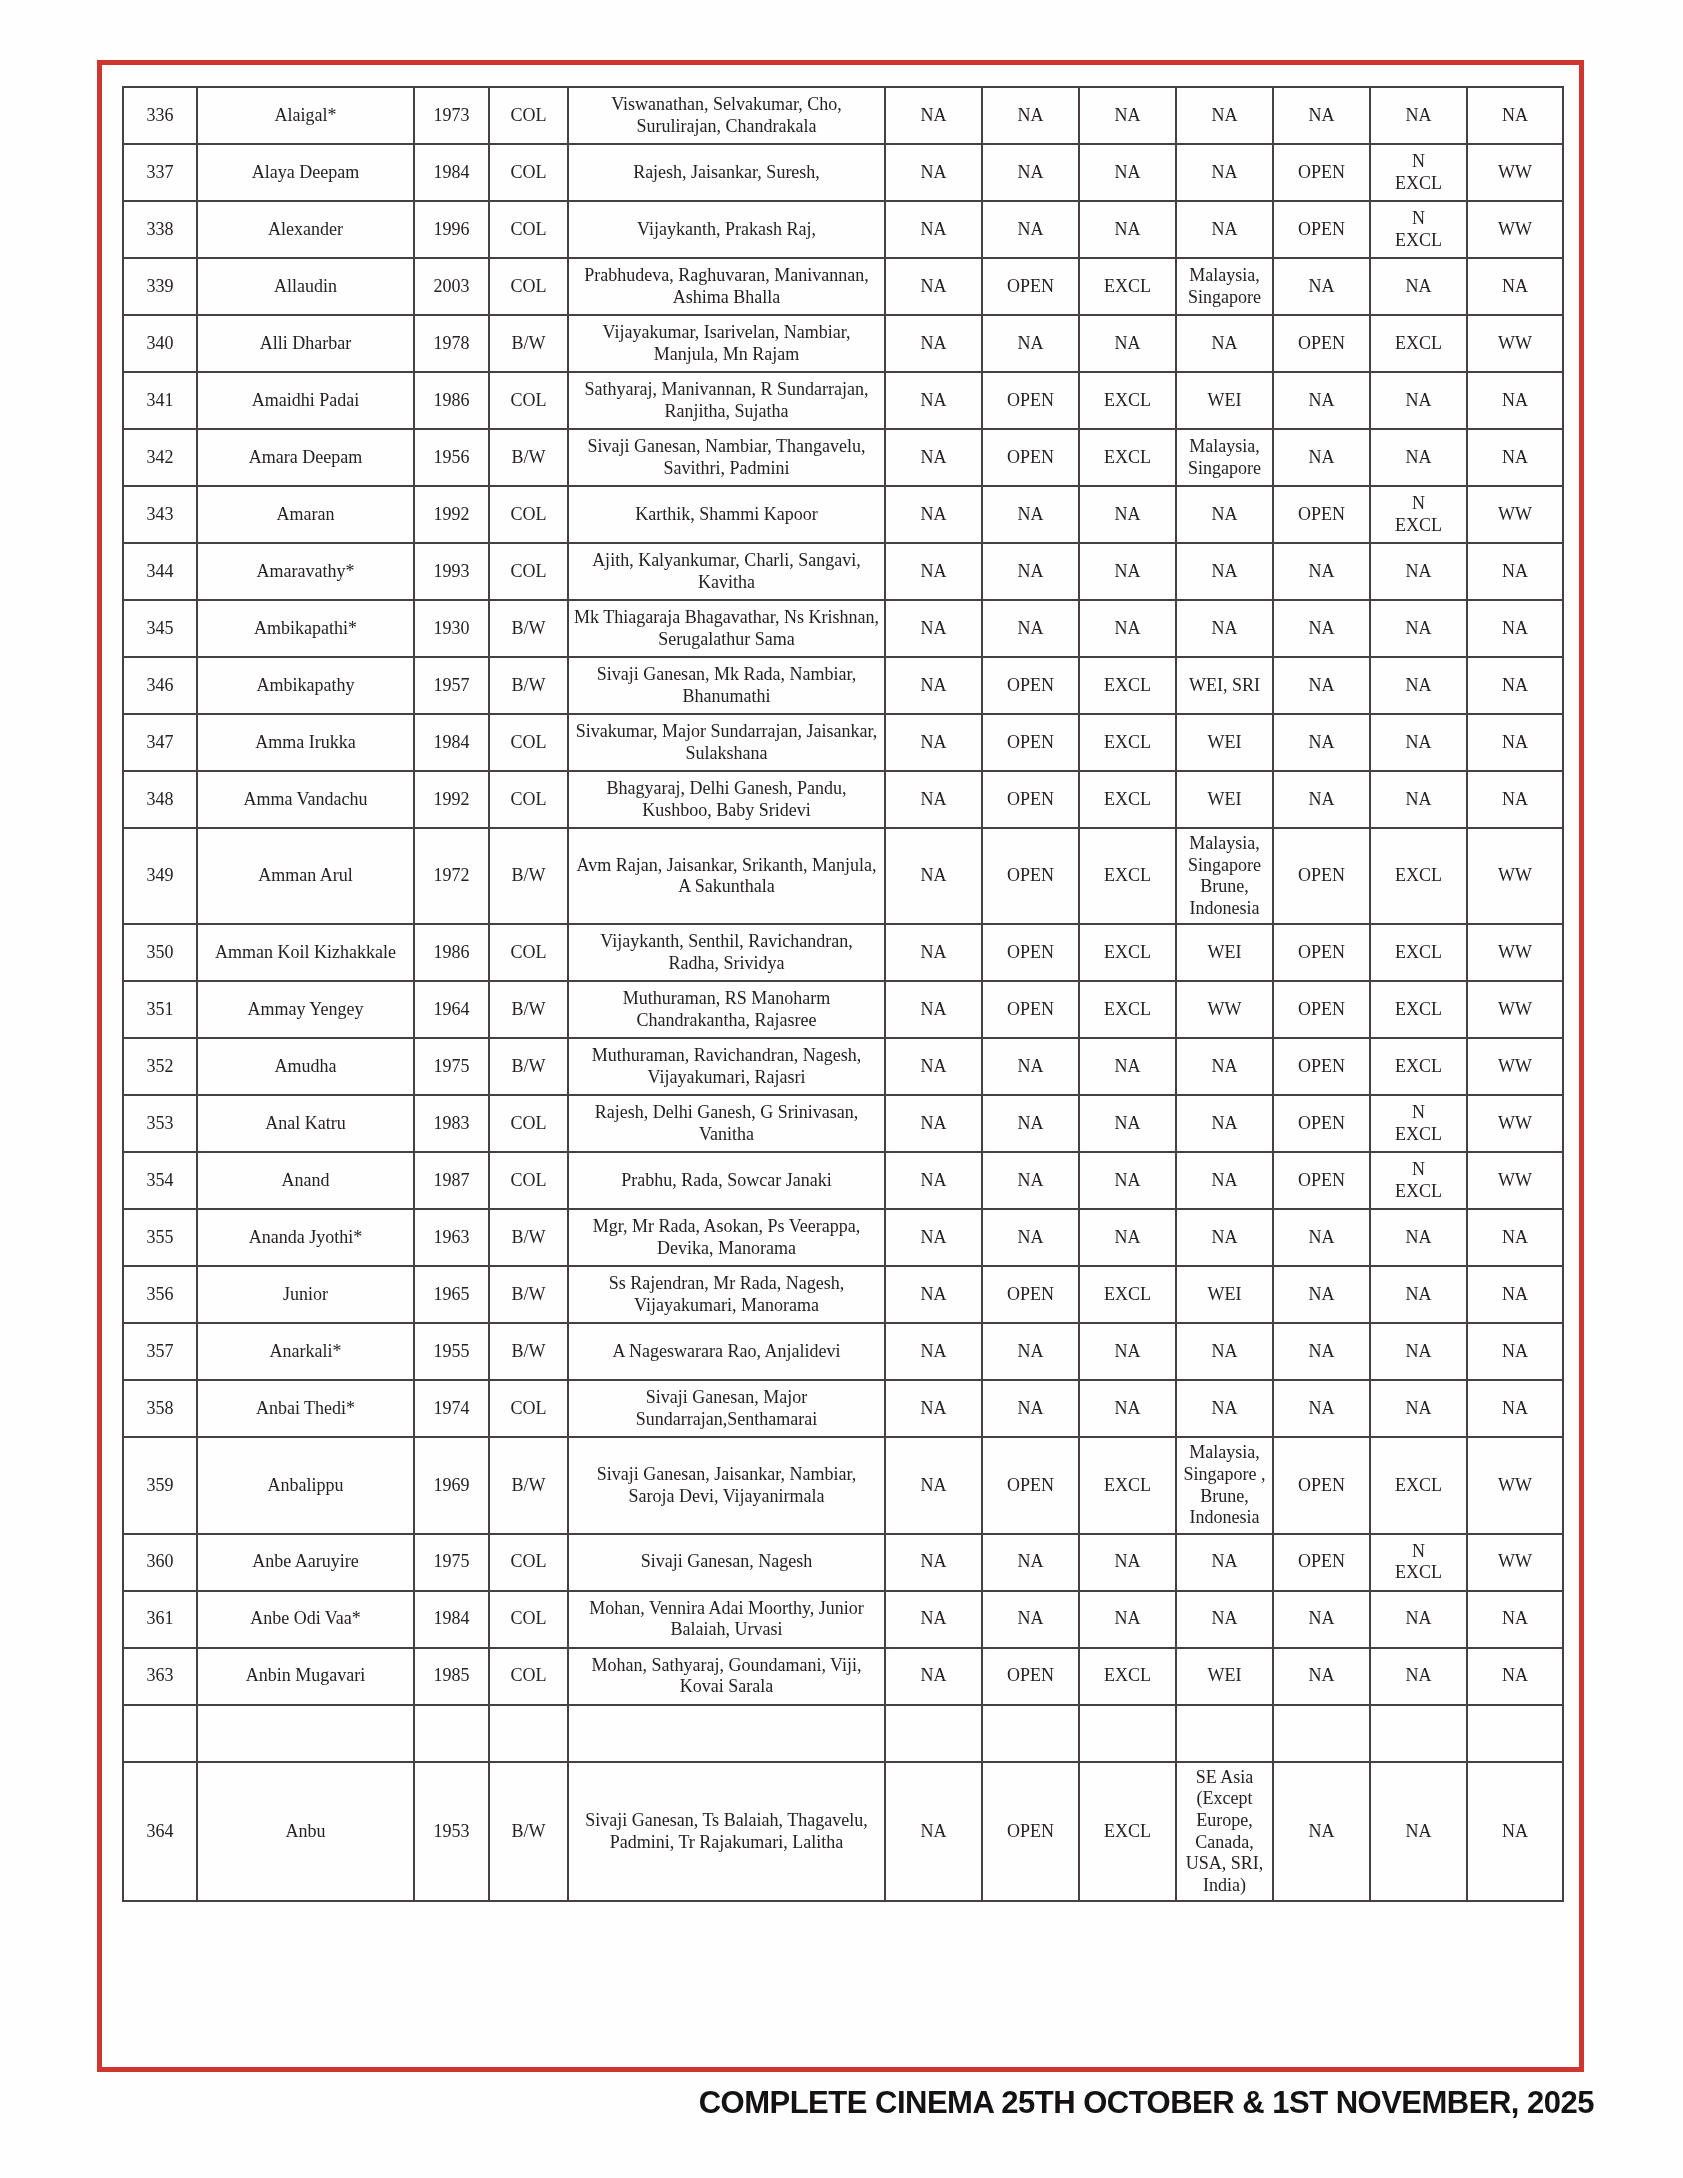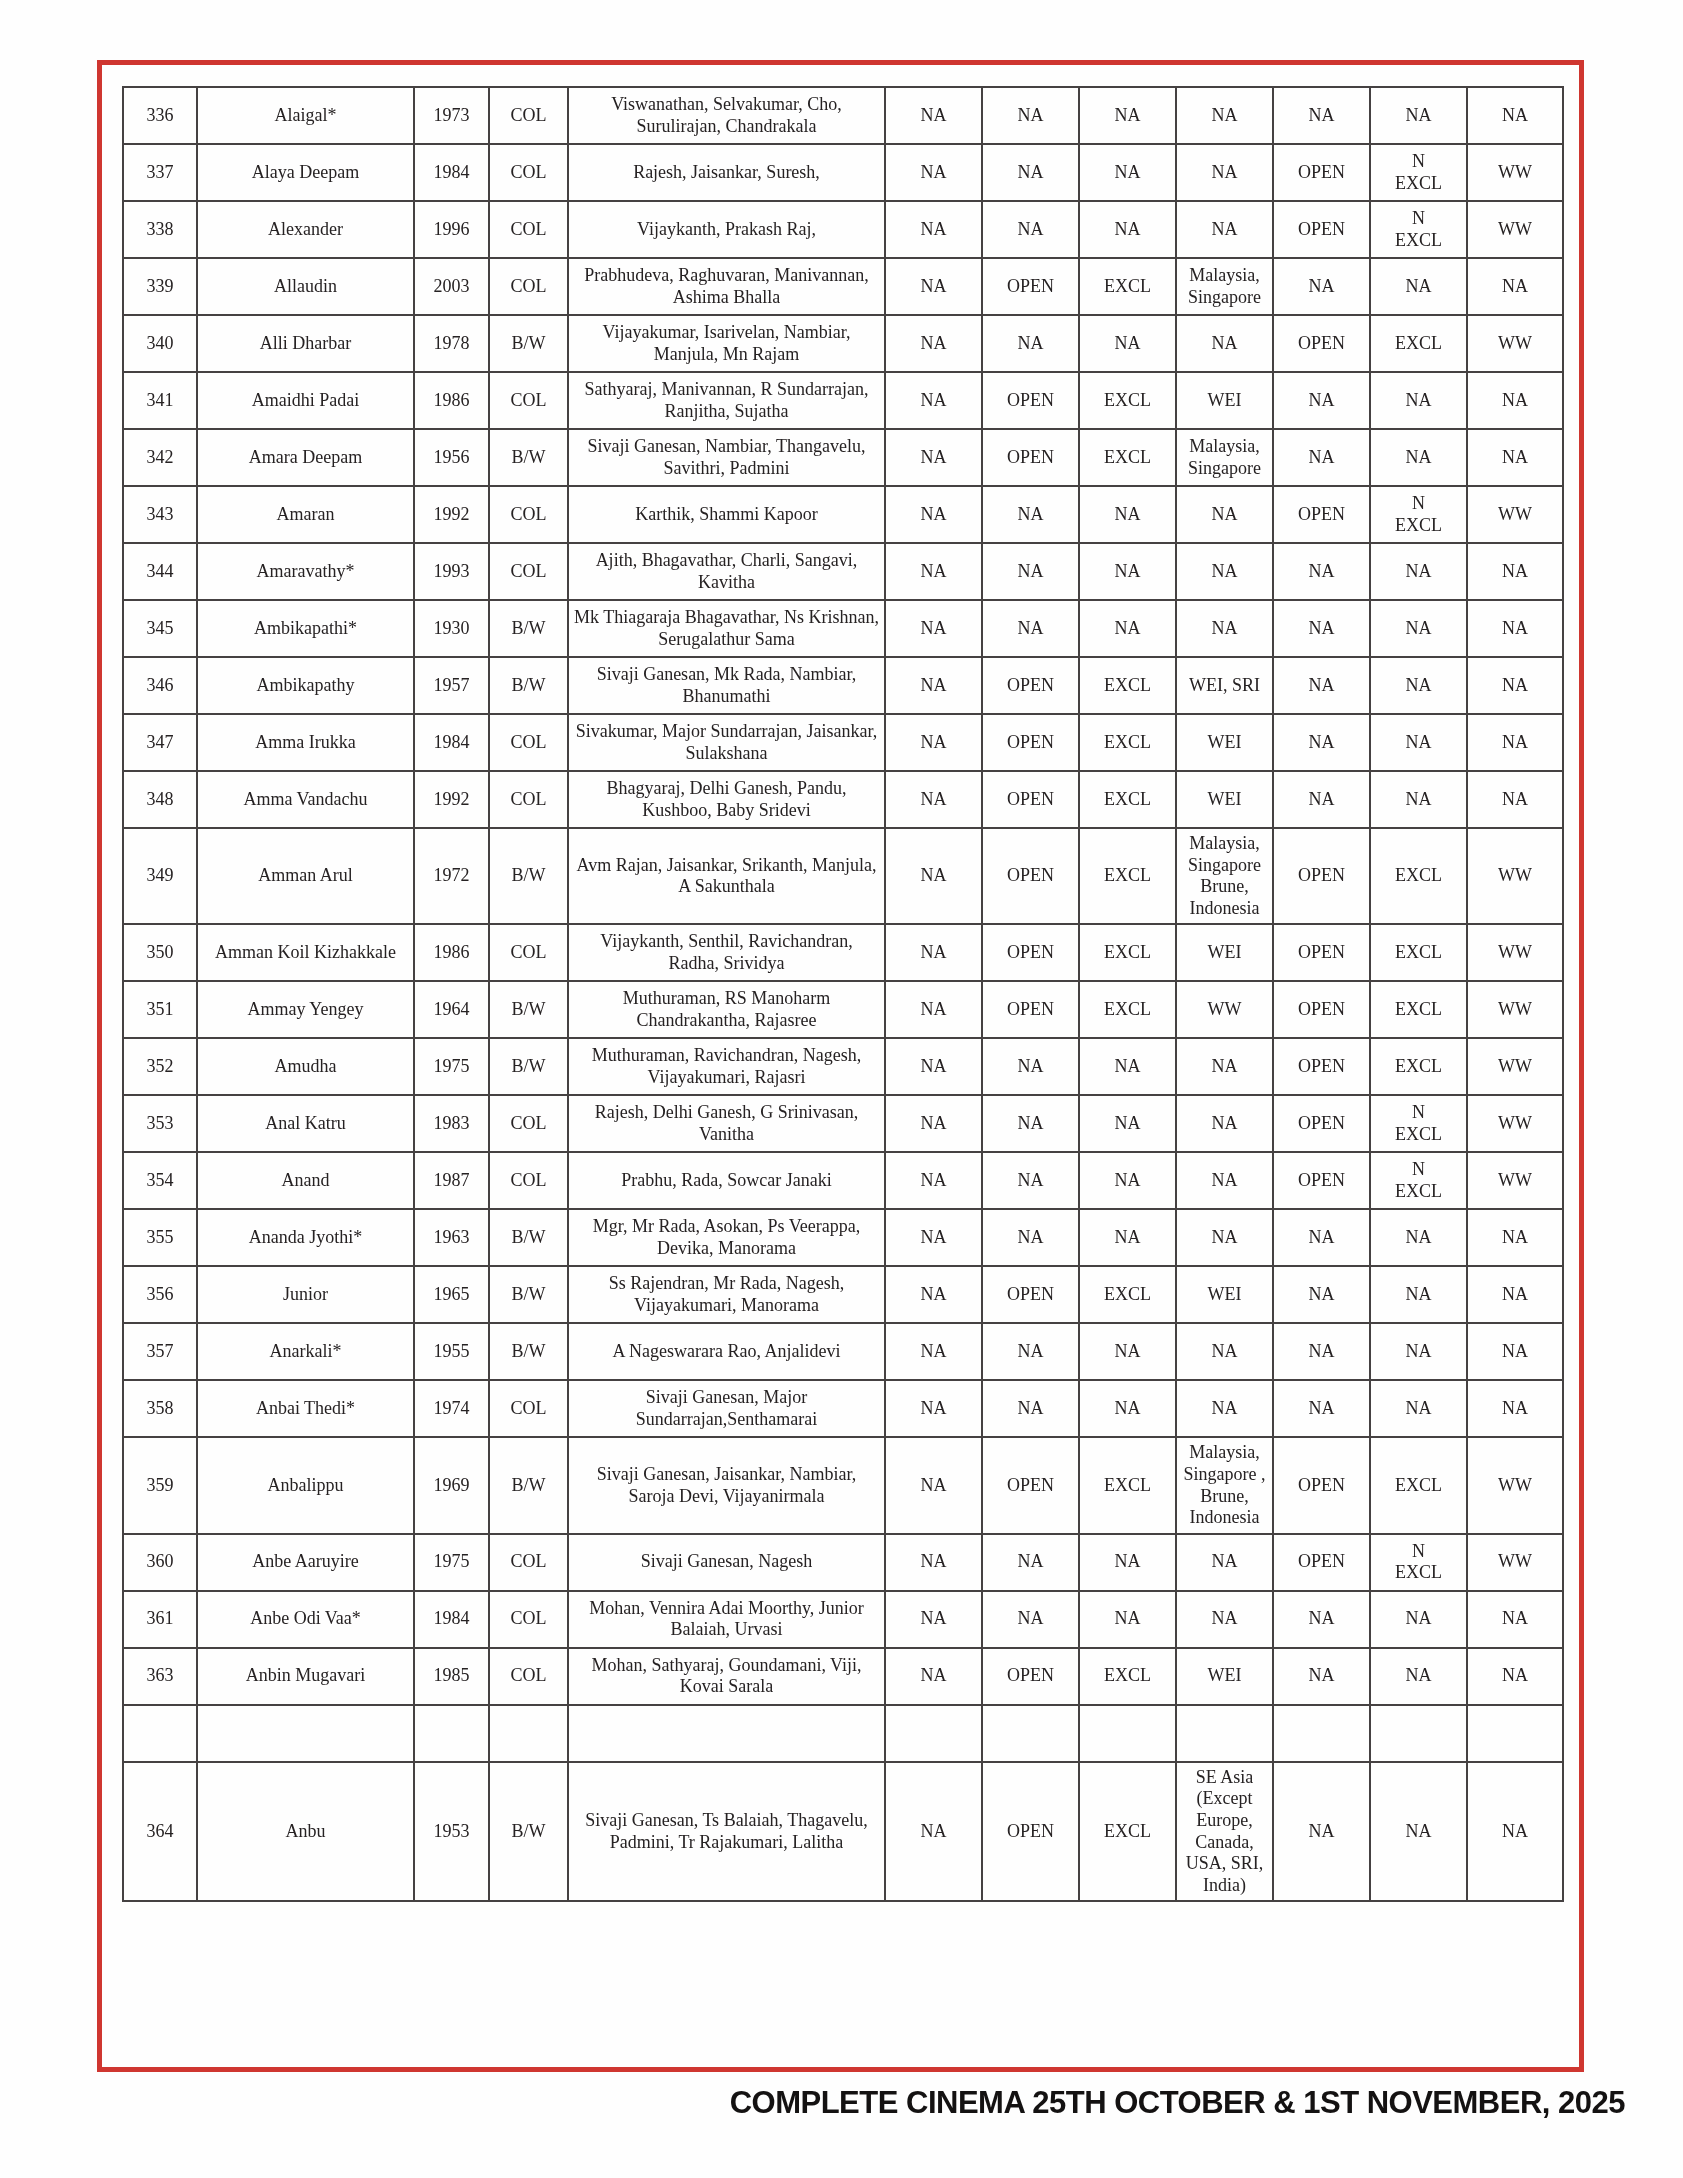--- a/index.html
+++ b/index.html
@@ -44,21 +44,20 @@
     position:absolute;
     left:0;
     top:2085px;
     width:1594px;
     text-align:right;
     font-family:"Liberation Sans", sans-serif;
     font-weight:bold;
     font-size:31px;
     letter-spacing:-0.5px;
     color:#141212;
-    padding-left:31px;
   }
 </style>
 </head>
 <body>
 
 <div class="page">
   <div class="red-frame"></div>
 
   <table class="film-table">
     <colgroup>
@@ -189,21 +188,21 @@
       <td class="c-r">OPEN</td>
       <td class="c-r">N
 EXCL</td>
       <td class="c-r">WW</td>
     </tr>
         <tr>
       <td class="c-no">344</td>
       <td class="c-title">Amaravathy*</td>
       <td class="c-year">1993</td>
       <td class="c-fmt">COL</td>
-      <td class="c-cast">Ajith, Bhagavathar, Charli, Sangavi, Kavitha</td>
+      <td class="c-cast">Ajith, Kalyankumar, Charli, Sangavi, Kavitha</td>
       <td class="c-r">NA</td>
       <td class="c-r">NA</td>
       <td class="c-r">NA</td>
       <td class="c-r">NA</td>
       <td class="c-r">NA</td>
       <td class="c-r">NA</td>
       <td class="c-r">NA</td>
     </tr>
         <tr>
       <td class="c-no">345</td>

